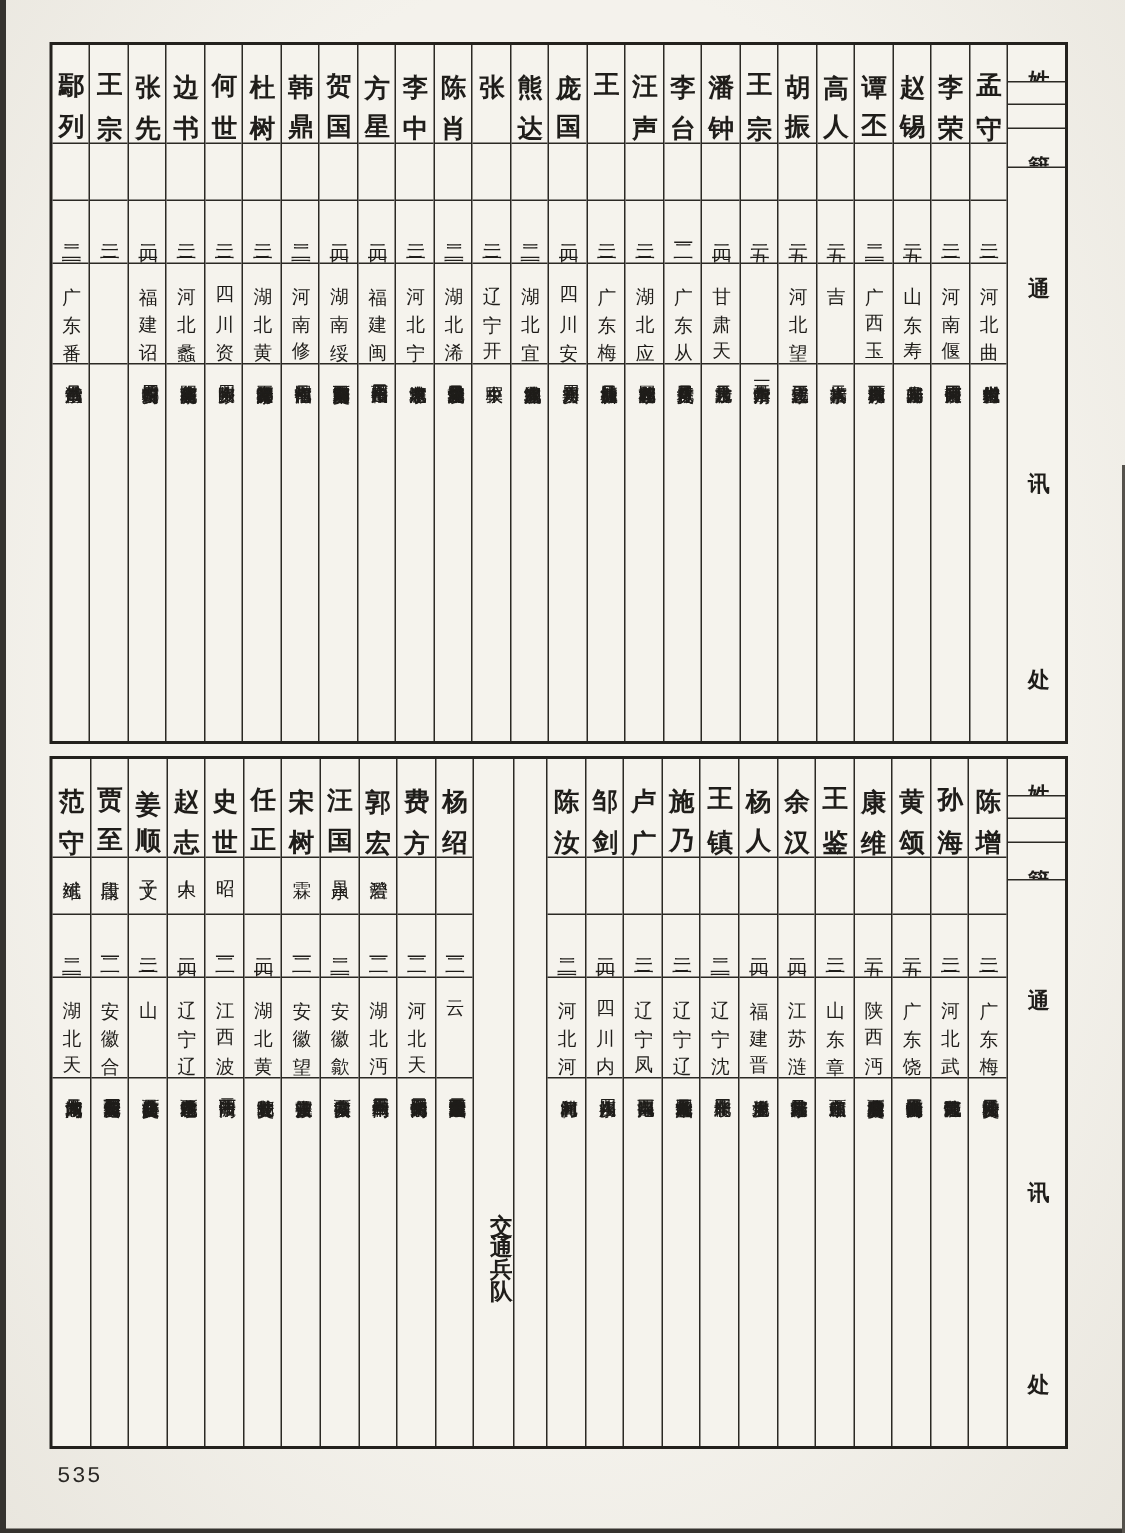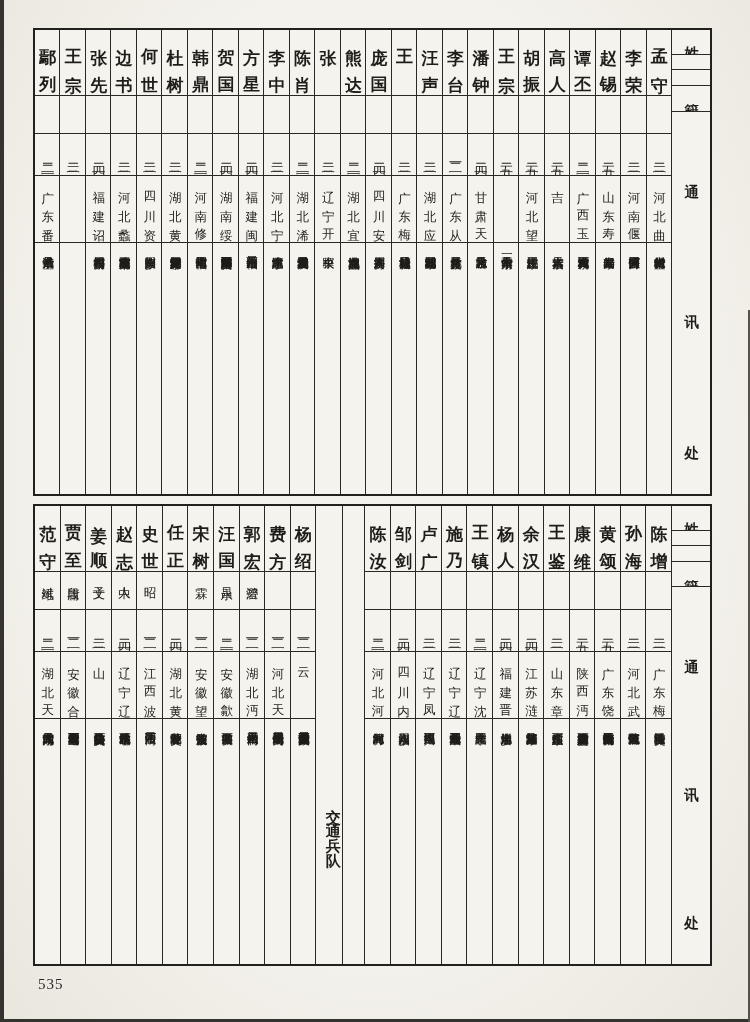--- a/index.html
+++ b/index.html
@@ -76,21 +76,21 @@
   }
 
   .divider-label{
     writing-mode:vertical-rl;text-orientation:upright;
     font-size:15px;font-weight:700;
     margin-top:182px;letter-spacing:15px;
   }
 
   .page-number{
     position:absolute;left:38px;top:976px;
-    font-size:15px;letter-spacing:1px;color:#2a2825;
+    font-size:15px;letter-spacing:1px;color:#2a2825;font-family:Liberation Mono, monospace;
   }
 </style>
 </head>
 <body>
 
 <div class="page">
   <div class="edge-left"></div>
   <div class="edge-bottom"></div>
   <div class="edge-right"></div>
 

